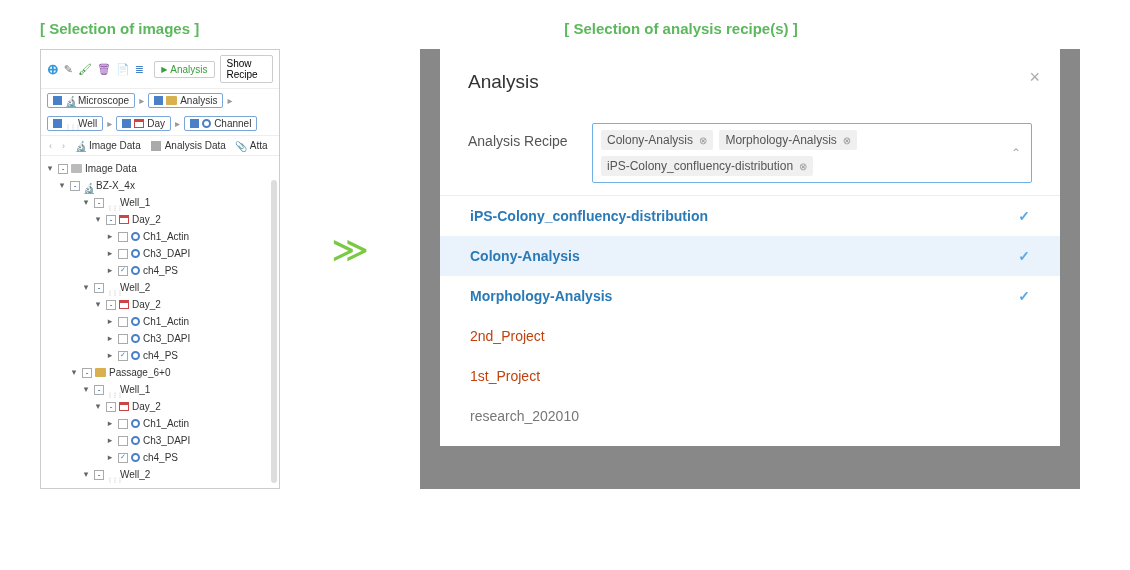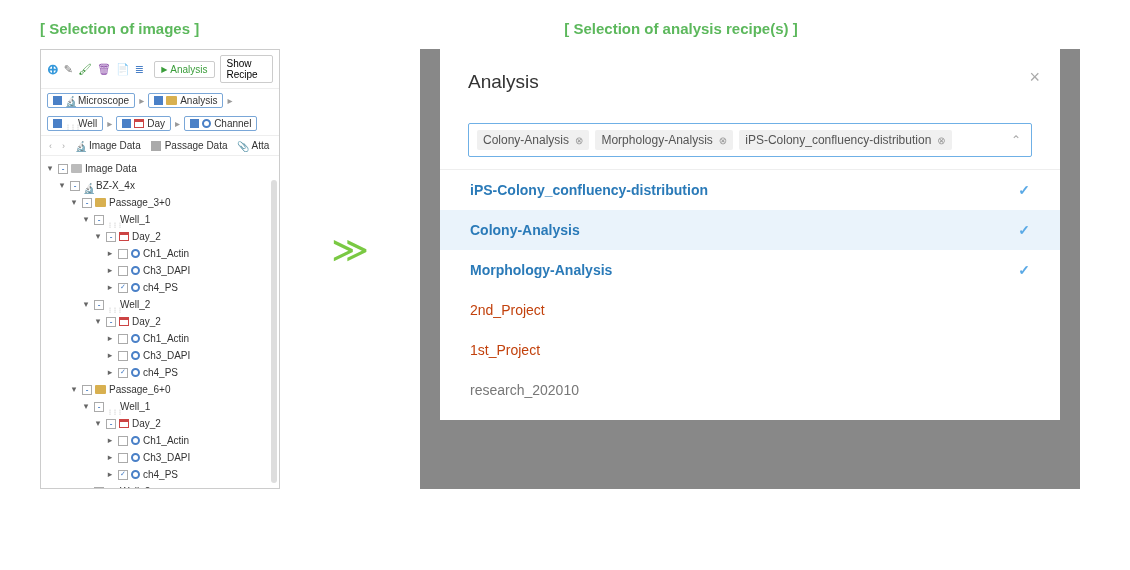--- a/index.html
+++ b/index.html
@@ -279,46 +279,40 @@
 
       <div class="tabs-row">
         <span class="nav-arrow">‹</span>
         <span class="nav-arrow">›</span>
         <div class="tab-item">
           <span class="ic-microscope">🔬</span>
           <span>Image Data</span>
         </div>
         <div class="tab-item">
           <span class="tab-icon" style="background:#aaa;"></span>
-          <span>Passage Data</span>
+          <span>Analysis Data</span>
         </div>
         <div class="tab-item">
           <span class="tab-icon" style="color:#aaa;">📎</span>
           <span>Atta</span>
         </div>
       </div>
 
       <div class="tree">
         <div class="tree-row" style="padding-left:0px">
             <span class="exp open"></span>
             <span class="ck on"></span>
             <span class="ic-folder"></span>
             <span>Image Data</span>
           </div>
         <div class="tree-row" style="padding-left:12px">
             <span class="exp open"></span>
             <span class="ck on"></span>
             <span class="ic-microscope">🔬</span>
             <span>BZ-X_4x</span>
-          </div>
-        <div class="tree-row" style="padding-left:24px">
-            <span class="exp open"></span>
-            <span class="ck on"></span>
-            <span class="ic-passage"></span>
-            <span>Passage_3+0</span>
           </div>
         <div class="tree-row" style="padding-left:36px">
             <span class="exp open"></span>
             <span class="ck on"></span>
             <span class="ic-well"></span>
             <span>Well_1</span>
           </div>
         <div class="tree-row" style="padding-left:48px">
             <span class="exp open"></span>
             <span class="ck on"></span>
@@ -425,20 +419,21 @@
     <span class="dbl-arrow">≫</span>
   </div>
 
   <div class="right-col">
     <div class="section-title" style="text-align:center">[ Selection of analysis recipe(s) ]</div>
     <div class="right-outer">
       <div class="modal">
         <div class="modal-title">Analysis</div>
         <div class="close-x">×</div>
         <div class="recipe-row">
+          <div class="field-label">Analysis Recipe</div>
           <div class="select-box">
             <div class="tag">
               <span>Colony-Analysis</span>
               <span class="tag-x">⊗</span>
             </div>
             <div class="tag">
               <span>Morphology-Analysis</span>
               <span class="tag-x">⊗</span>
             </div>
             <div class="tag">

